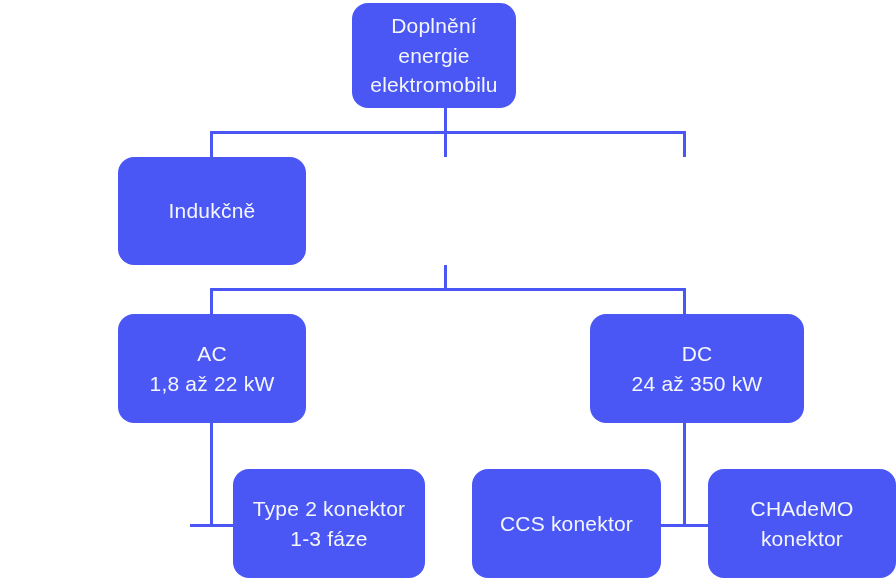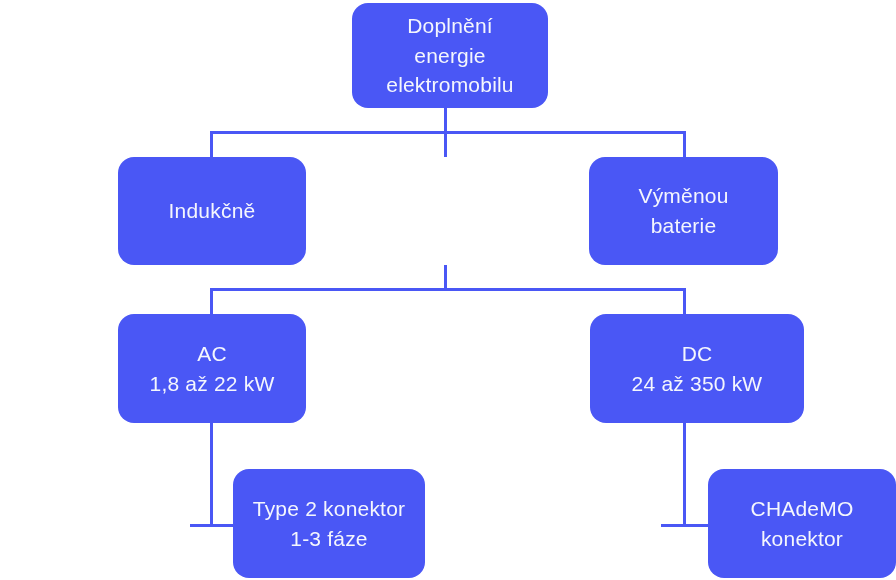--- a/index.html
+++ b/index.html
@@ -31,21 +31,21 @@
     line-height: 1.42;
     white-space: pre-line;
     letter-spacing: 0.2px;
   }
   .line {
     position: absolute;
     background: #4a57f5;
   }
 
   
-  .node-root     { left: 352px; top: 3px;   width: 196px; height: 105px; }
+  .node-root     { left: 352px; top: 3px;   width: 164px; height: 105px; }
   .node-indukcne { left: 118px; top: 157px; width: 188px; height: 108px; }
   .node-vodivym  { left: 352px; top: 157px; width: 188px; height: 108px; }
   .node-vymenou  { left: 589px; top: 157px; width: 189px; height: 108px; }
   .node-ac       { left: 118px; top: 314px; width: 188px; height: 109px; }
   .node-dc       { left: 590px; top: 314px; width: 214px; height: 109px; }
   .node-bezna    { left: 0px;   top: 469px; width: 190px; height: 109px; }
   .node-type2    { left: 233px; top: 469px; width: 192px; height: 109px; }
   .node-ccs      { left: 472px; top: 469px; width: 189px; height: 109px; }
   .node-chademo  { left: 708px; top: 469px; width: 188px; height: 109px; }
 
@@ -92,40 +92,39 @@
     <span class="node-label">Doplnění
 energie
 elektromobilu</span>
   </div>
 
   <div class="node node-indukcne">
     <span class="node-label">Indukčně</span>
   </div>
 
 
-  <div class="node node-vymenou">
-    <span class="node-label">Výměnou
-baterie</span>
-  </div>
 
   <div class="node node-ac">
     <span class="node-label">AC
 1,8 až 22 kW</span>
   </div>
 
   <div class="node node-dc">
     <span class="node-label">DC
 24 až 350 kW</span>
   </div>
 
 
   <div class="node node-type2">
     <span class="node-label">Type 2 konektor
 1-3 fáze</span>
   </div>
 
+  <div class="node node-ccs">
+    <span class="node-label">CCS konektor</span>
+  </div>
 
   <div class="node node-chademo">
     <span class="node-label">CHAdeMO
 konektor</span>
   </div>
 
 </div>
 
 </body></html>

